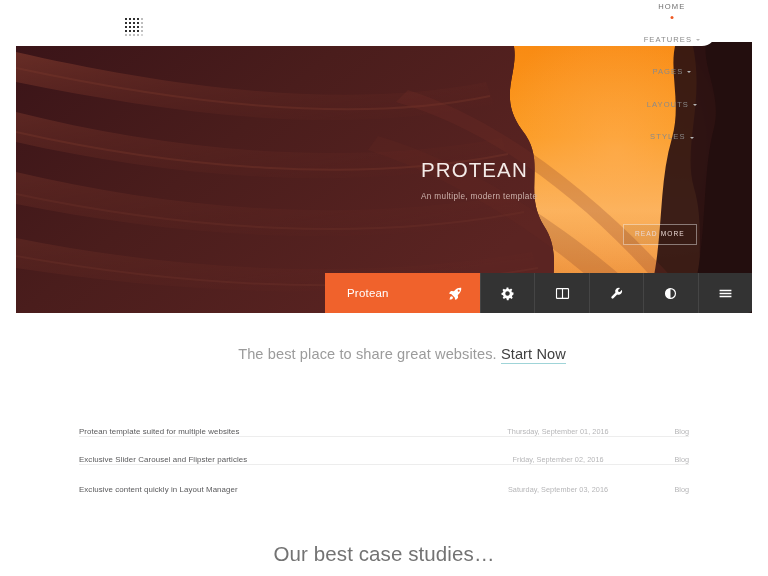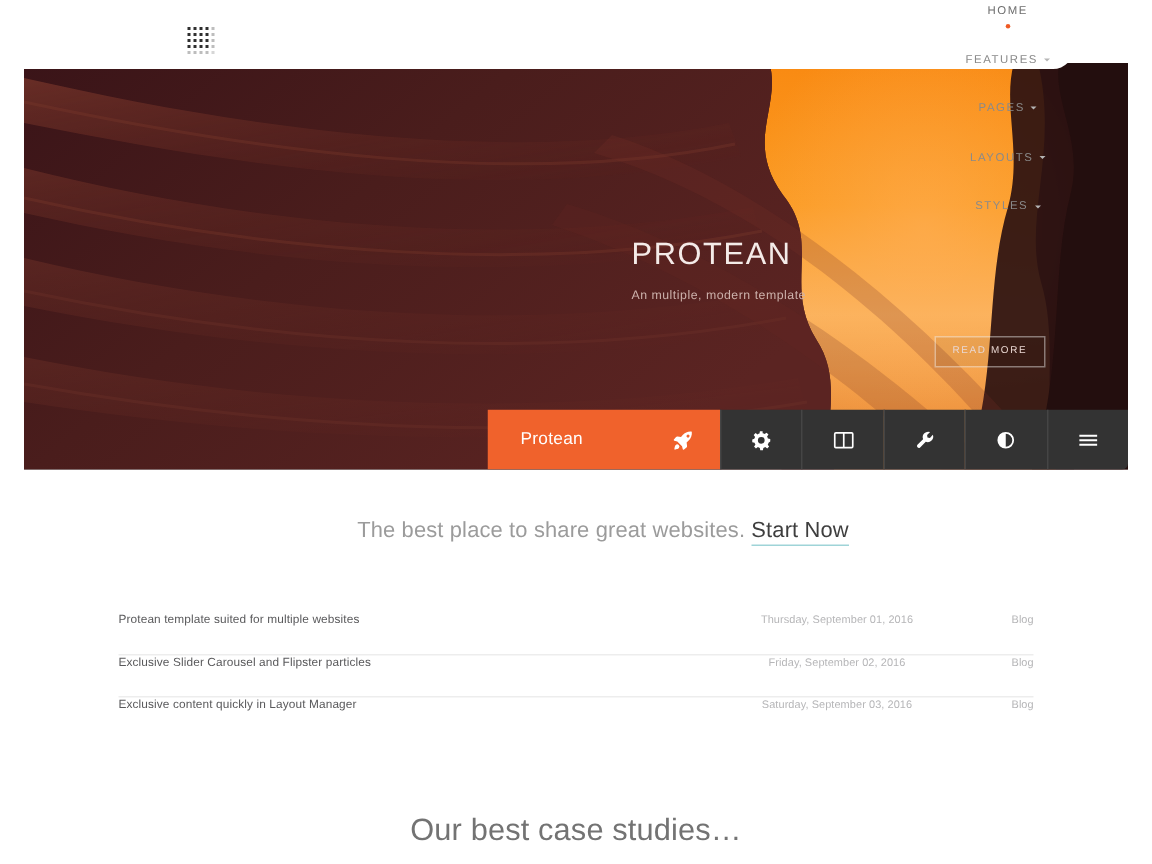--- a/index.html
+++ b/index.html
@@ -169,21 +169,21 @@
   }
 
   
   .list {
     position: absolute;
     left: 79px; top: 408px;
     width: 610px;
   }
   .row {
     display: flex;
-    align-items: flex-start;
+    align-items: flex-end;
     height: 28.5px;
     border-bottom: 1px solid #ededed;
     cursor: pointer;
   }
   .row:last-child { border-bottom: none; }
   .row-title {
     flex: 1 1 auto;
     font-size: 7.9px;
     color: #59595b;
     letter-spacing: .08px;

